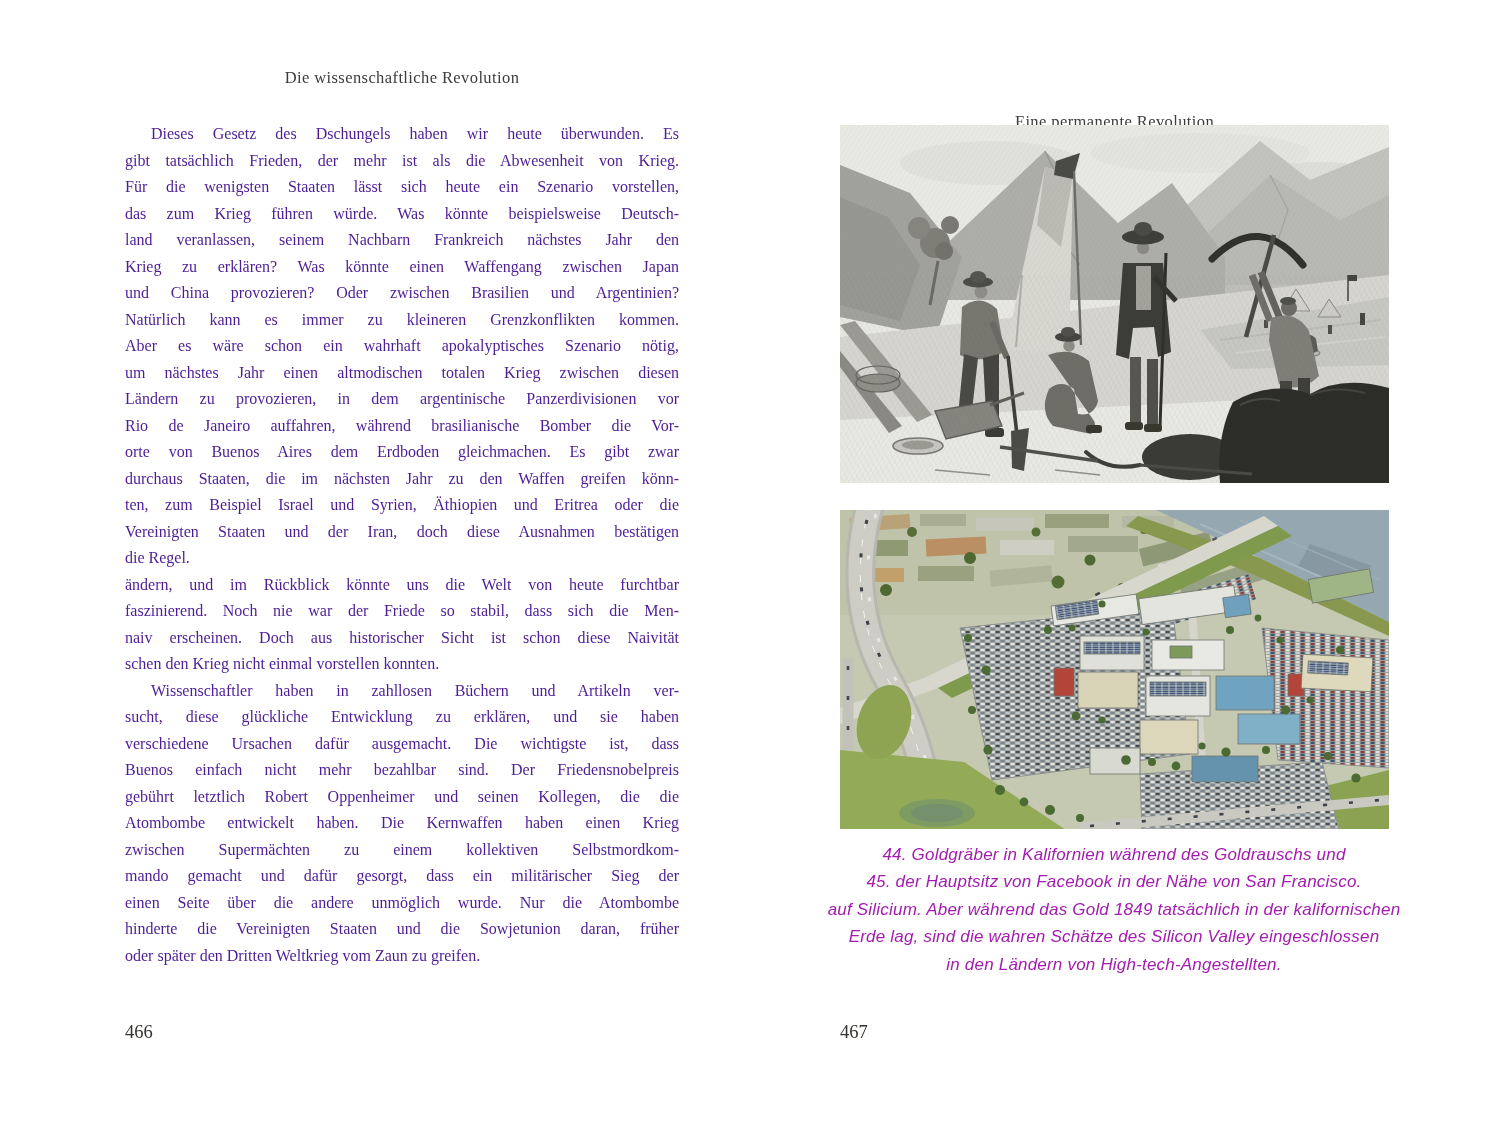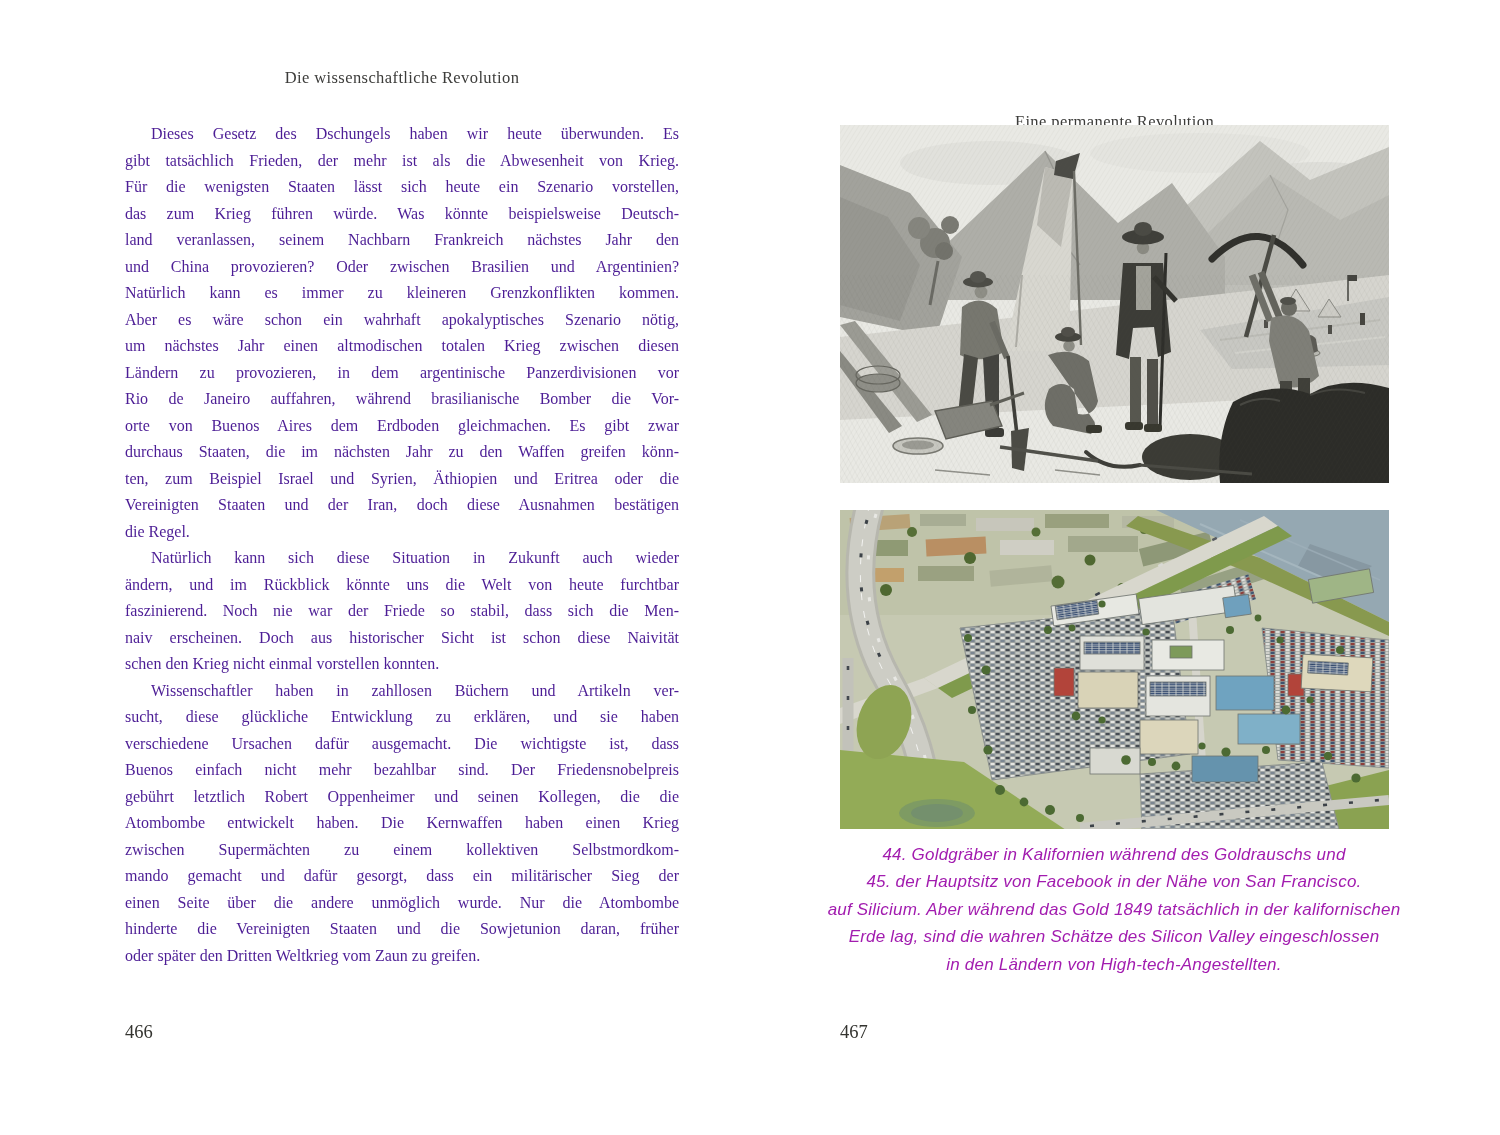--- a/index.html
+++ b/index.html
@@ -55,34 +55,34 @@
 
 <div class="page" id="page-left">
   <div class="running-head" id="head-left">Die wissenschaftliche Revolution</div>
   <div id="body-text">
       <div class="para">
         <div class="tline first">Dieses Gesetz des Dschungels haben wir heute überwunden. Es</div>
         <div class="tline">gibt tatsächlich Frieden, der mehr ist als die Abwesenheit von Krieg.</div>
         <div class="tline">Für die wenigsten Staaten lässt sich heute ein Szenario vorstellen,</div>
         <div class="tline">das zum Krieg führen würde. Was könnte beispielsweise Deutsch-</div>
         <div class="tline">land veranlassen, seinem Nachbarn Frankreich nächstes Jahr den</div>
+        <div class="tline">Krieg zu erklären? Was könnte einen Waffengang zwischen Japan</div>
         <div class="tline">und China provozieren? Oder zwischen Brasilien und Argentinien?</div>
         <div class="tline">Natürlich kann es immer zu kleineren Grenzkonflikten kommen.</div>
         <div class="tline">Aber es wäre schon ein wahrhaft apokalyptisches Szenario nötig,</div>
         <div class="tline">um nächstes Jahr einen altmodischen totalen Krieg zwischen diesen</div>
         <div class="tline">Ländern zu provozieren, in dem argentinische Panzerdivisionen vor</div>
         <div class="tline">Rio de Janeiro auffahren, während brasilianische Bomber die Vor-</div>
         <div class="tline">orte von Buenos Aires dem Erdboden gleichmachen. Es gibt zwar</div>
         <div class="tline">durchaus Staaten, die im nächsten Jahr zu den Waffen greifen könn-</div>
         <div class="tline">ten, zum Beispiel Israel und Syrien, Äthiopien und Eritrea oder die</div>
         <div class="tline">Vereinigten Staaten und der Iran, doch diese Ausnahmen bestätigen</div>
         <div class="tline last">die Regel.</div>
       </div>
       <div class="para">
-        <div class="tline first">Natürlich kann sich diese Situation in Zukunft auch wieder</div>
         <div class="tline">ändern, und im Rückblick könnte uns die Welt von heute furchtbar</div>
         <div class="tline">faszinierend. Noch nie war der Friede so stabil, dass sich die Men-</div>
         <div class="tline">naiv erscheinen. Doch aus historischer Sicht ist schon diese Naivität</div>
         <div class="tline last">schen den Krieg nicht einmal vorstellen konnten.</div>
       </div>
       <div class="para">
         <div class="tline first">Wissenschaftler haben in zahllosen Büchern und Artikeln ver-</div>
         <div class="tline">sucht, diese glückliche Entwicklung zu erklären, und sie haben</div>
         <div class="tline">verschiedene Ursachen dafür ausgemacht. Die wichtigste ist, dass</div>
         <div class="tline">Buenos einfach nicht mehr bezahlbar sind. Der Friedensnobelpreis</div>

